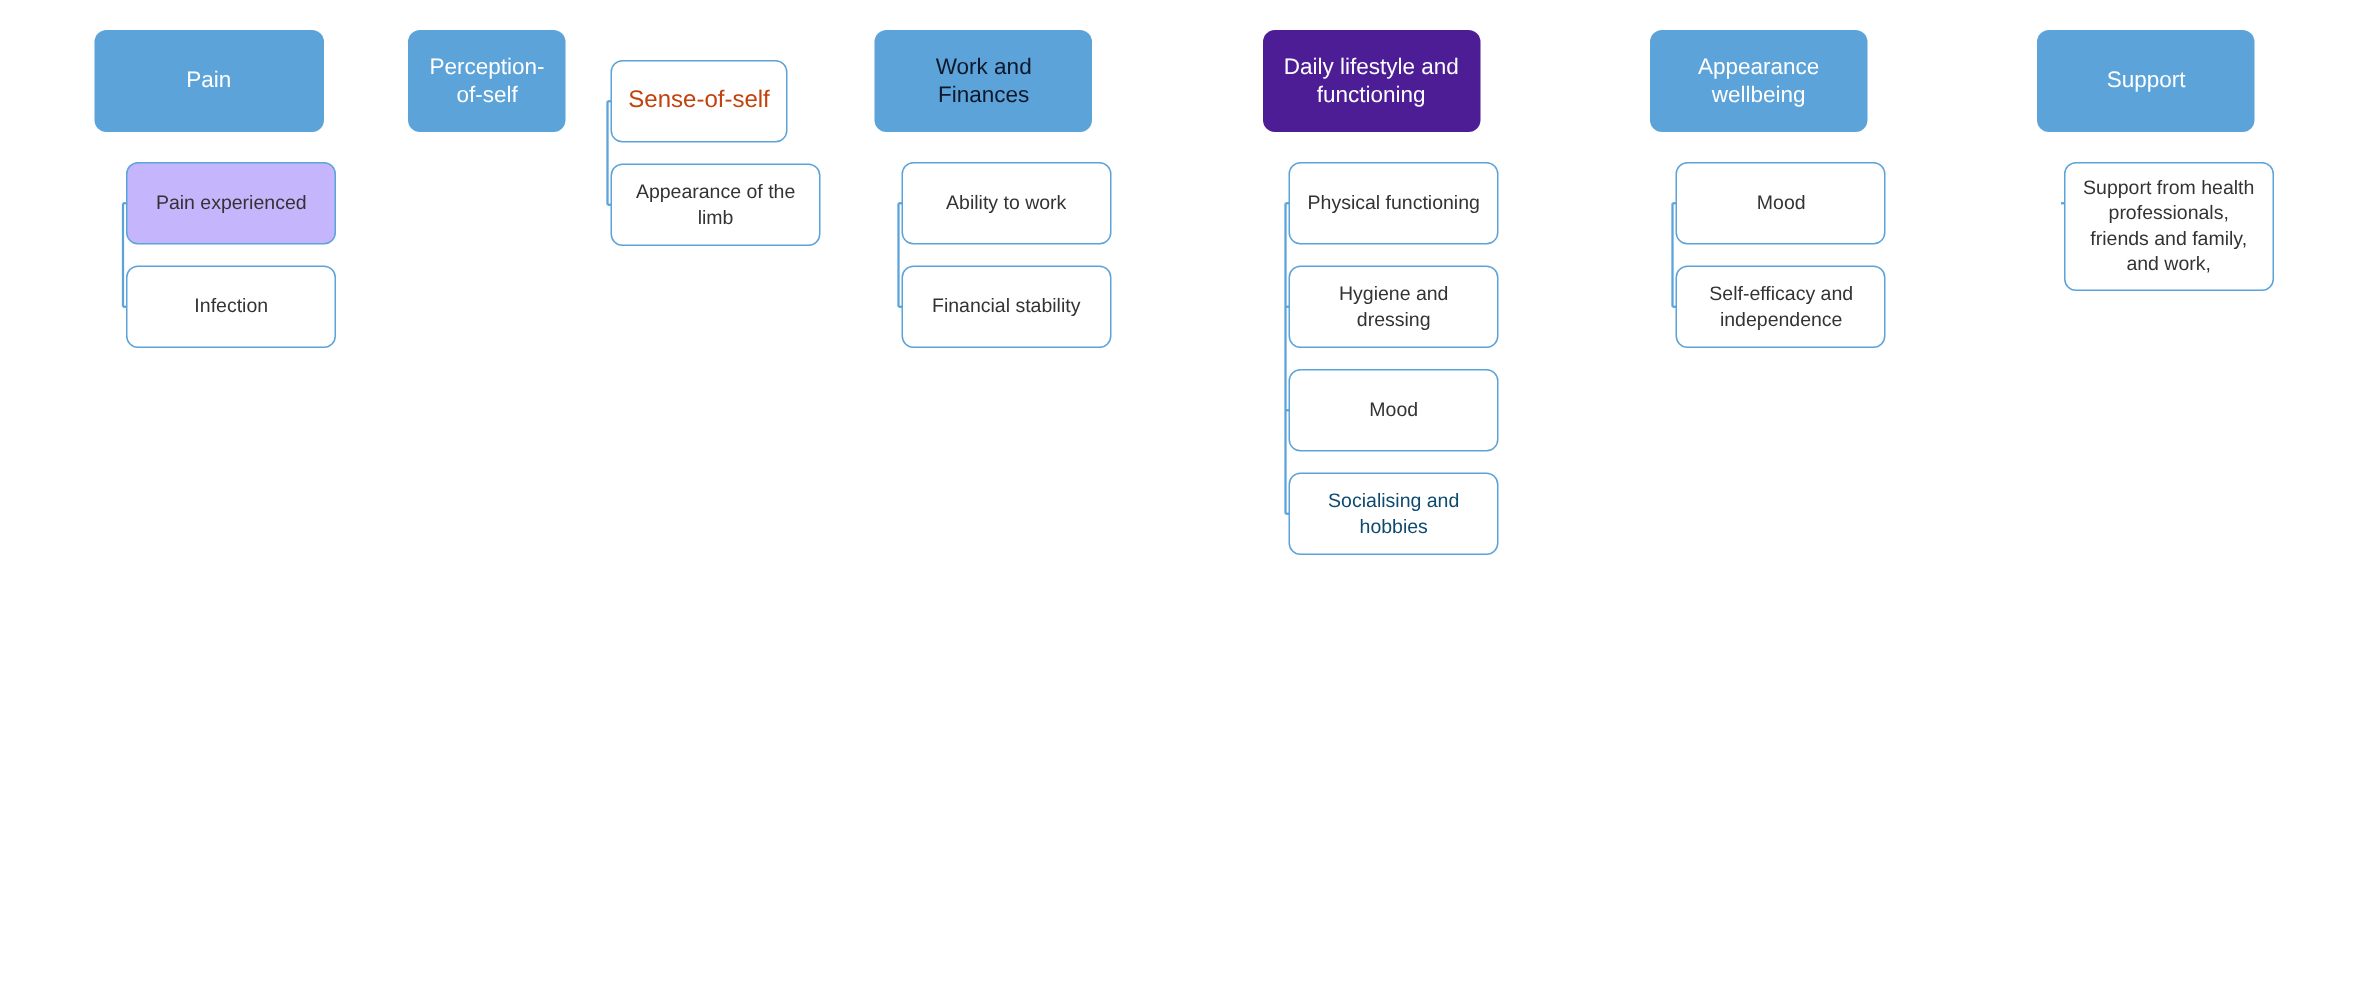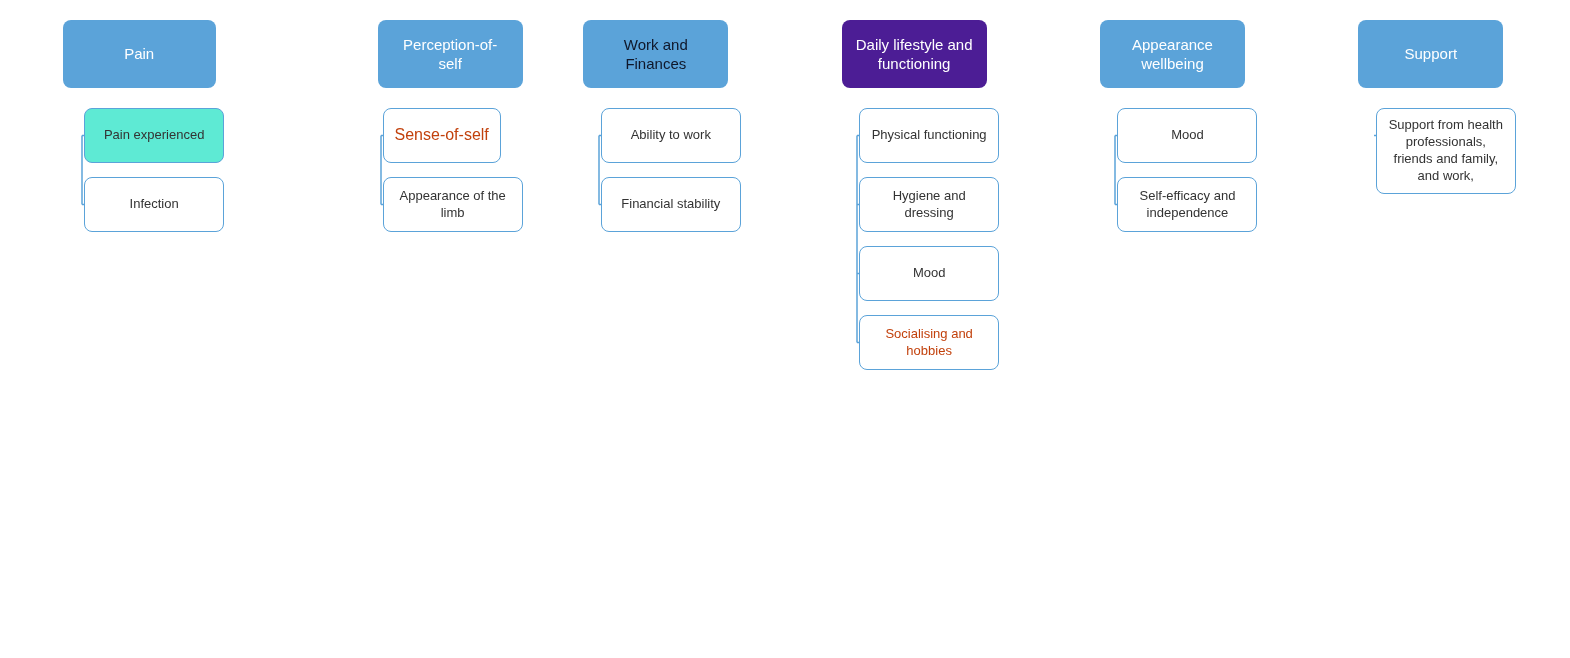--- a/index.html
+++ b/index.html
@@ -27,26 +27,26 @@
 <div class="diagram">
 <div style="display: flex; flex-direction: column; align-items: center; flex: 1 1 0%; padding: 0px 4px; position: relative; min-width: 0px;">
       <div style="background: rgb(91, 163, 217); color: rgb(255, 255, 255); border-radius: 8px; padding: 12px 14px; text-align: center; font-size: 15px; font-weight: 400; width: 153px; min-height: 68px; display: flex; align-items: center; justify-content: center; line-height: 1.3; position: relative; z-index: 2; font-family: Arial, sans-serif;">Pain</div>
       <div style="display: flex; flex-direction: row; align-items: flex-start; margin-top: 0px; position: relative;">
         <svg width="30" height="154" style="overflow: visible; flex-shrink: 0; margin-top: 0px;">
           <line x1="28" y1="47.5" x2="28" y2="116.5" stroke="#5ba3d9" stroke-width="1.5"></line>
           <line x1="28" y1="47.5" x2="32" y2="47.5" stroke="#5ba3d9" stroke-width="1.5"></line>
           <line x1="28" y1="116.5" x2="32" y2="116.5" stroke="#5ba3d9" stroke-width="1.5"></line>
         </svg>
         <div style="display: flex; flex-direction: column; gap: 14px; padding-top: 20px; padding-bottom: 10px;">
-          <div style="border: 1.5px solid rgb(91, 163, 217); border-radius: 8px; padding: 8px 10px; text-align: right; font-size: 13px; color: rgb(51, 51, 51); width: 140px; min-height: 55px; display: flex; align-items: center; justify-content: center; line-height: 1.3; background: #5eead4; font-family: Arial, sans-serif;">Pain experienced</div>
+          <div style="border: 1.5px solid rgb(91, 163, 217); border-radius: 8px; padding: 8px 10px; text-align: right; font-size: 13px; color: rgb(51, 51, 51); width: 140px; min-height: 55px; display: flex; align-items: center; justify-content: center; line-height: 1.3; background: #c4b5fd; font-family: Arial, sans-serif;">Pain experienced</div>
           <div style="border: 1.5px solid rgb(91, 163, 217); border-radius: 8px; padding: 8px 10px; text-align: center; font-size: 13px; color: rgb(51, 51, 51); width: 140px; min-height: 55px; display: flex; align-items: center; justify-content: center; line-height: 1.3; background: rgb(255, 255, 255); font-family: Arial, sans-serif;">Infection</div>
         </div>
       </div>
     </div>
-    <div style="display: flex; flex-direction: column; align-items: flex-end; flex: 1 1 0%; padding: 0px 4px; position: relative; min-width: 0px;">
+    <div style="display: flex; flex-direction: row; align-items: flex-start; flex: 1 1 0%; padding: 0px 4px; position: relative; min-width: 0px;">
       <div style="background: rgb(91, 163, 217); color: rgb(255, 255, 255); border-radius: 8px; padding: 12px 14px; text-align: center; font-size: 15px; font-weight: 500; width: 145px; min-height: 68px; display: flex; align-items: center; justify-content: center; line-height: 1.3; position: relative; z-index: 2; font-family: Arial, sans-serif;">Perception-of-self</div>
       <div style="display: flex; flex-direction: row; align-items: flex-start; margin-top: 0px; position: relative;">
         <svg width="30" height="154" style="overflow: visible; flex-shrink: 0; margin-top: 0px;">
           <line x1="28" y1="47.5" x2="28" y2="116.5" stroke="#5ba3d9" stroke-width="1.5"></line>
           <line x1="28" y1="47.5" x2="32" y2="47.5" stroke="#5ba3d9" stroke-width="1.5"></line>
           <line x1="28" y1="116.5" x2="32" y2="116.5" stroke="#5ba3d9" stroke-width="1.5"></line>
         </svg>
         <div style="display: flex; flex-direction: column; gap: 14px; padding-top: 20px; padding-bottom: 10px;">
           <div style="border: 1.5px solid rgb(91, 163, 217); border-radius: 8px; padding: 8px 10px; text-align: center; font-size: 16px; color: #c2410c; width: 118px; min-height: 55px; display: flex; align-items: center; justify-content: center; line-height: 1.3; background: rgb(255, 255, 255); font-family: Arial, sans-serif;">Sense-of-self</div>
           <div style="border: 1.5px solid rgb(91, 163, 217); border-radius: 8px; padding: 8px 10px; text-align: center; font-size: 13px; color: rgb(51, 51, 51); width: 140px; min-height: 55px; display: flex; align-items: center; justify-content: center; line-height: 1.3; background: rgb(255, 255, 255); font-family: Arial, sans-serif;">Appearance of the limb</div>
@@ -74,21 +74,21 @@
           <line x1="28" y1="47.5" x2="28" y2="254.5" stroke="#5ba3d9" stroke-width="1.5"></line>
           <line x1="28" y1="47.5" x2="32" y2="47.5" stroke="#5ba3d9" stroke-width="1.5"></line>
           <line x1="28" y1="116.5" x2="32" y2="116.5" stroke="#5ba3d9" stroke-width="1.5"></line>
           <line x1="28" y1="185.5" x2="32" y2="185.5" stroke="#5ba3d9" stroke-width="1.5"></line>
           <line x1="28" y1="254.5" x2="32" y2="254.5" stroke="#5ba3d9" stroke-width="1.5"></line>
         </svg>
         <div style="display: flex; flex-direction: column; gap: 14px; padding-top: 20px; padding-bottom: 10px;">
           <div style="border: 1.5px solid rgb(91, 163, 217); border-radius: 8px; padding: 8px 10px; text-align: center; font-size: 13px; color: rgb(51, 51, 51); width: 140px; min-height: 55px; display: flex; align-items: center; justify-content: center; line-height: 1.3; background: rgb(255, 255, 255); font-family: Arial, sans-serif;">Physical functioning</div>
           <div style="border: 1.5px solid rgb(91, 163, 217); border-radius: 8px; padding: 8px 10px; text-align: center; font-size: 13px; color: rgb(51, 51, 51); width: 140px; min-height: 55px; display: flex; align-items: center; justify-content: center; line-height: 1.3; background: rgb(255, 255, 255); font-family: Arial, sans-serif;">Hygiene and dressing</div>
           <div style="border: 1.5px solid rgb(91, 163, 217); border-radius: 8px; padding: 8px 10px; text-align: center; font-size: 13px; color: rgb(51, 51, 51); width: 140px; min-height: 55px; display: flex; align-items: center; justify-content: center; line-height: 1.3; background: rgb(255, 255, 255); font-family: Arial, sans-serif;">Mood</div>
-          <div style="border: 1.5px solid rgb(91, 163, 217); border-radius: 8px; padding: 8px 24px; text-align: center; font-size: 13px; color: #c2410c; width: 140px; min-height: 55px; display: flex; align-items: center; justify-content: center; line-height: 1.3; background: rgb(255, 255, 255); font-family: Arial, sans-serif;">Socialising and hobbies</div>
+          <div style="border: 1.5px solid rgb(91, 163, 217); border-radius: 8px; padding: 8px 24px; text-align: center; font-size: 13px; color: #0c4a6e; width: 140px; min-height: 55px; display: flex; align-items: center; justify-content: center; line-height: 1.3; background: rgb(255, 255, 255); font-family: Arial, sans-serif;">Socialising and hobbies</div>
         </div>
       </div>
     </div>
     <div style="display: flex; flex-direction: column; align-items: center; flex: 1 1 0%; padding: 0px 4px; position: relative; min-width: 0px;">
       <div style="background: rgb(91, 163, 217); color: rgb(255, 255, 255); border-radius: 8px; padding: 12px 14px; text-align: center; font-size: 15px; font-weight: 500; width: 145px; min-height: 68px; display: flex; align-items: center; justify-content: center; line-height: 1.3; position: relative; z-index: 2; font-family: Arial, sans-serif;">Appearance wellbeing</div>
       <div style="display: flex; flex-direction: row; align-items: flex-start; margin-top: 0px; position: relative;">
         <svg width="30" height="154" style="overflow: visible; flex-shrink: 0; margin-top: 0px;">
           <line x1="28" y1="47.5" x2="28" y2="116.5" stroke="#5ba3d9" stroke-width="1.5"></line>
           <line x1="28" y1="47.5" x2="32" y2="47.5" stroke="#5ba3d9" stroke-width="1.5"></line>
           <line x1="28" y1="116.5" x2="32" y2="116.5" stroke="#5ba3d9" stroke-width="1.5"></line>

